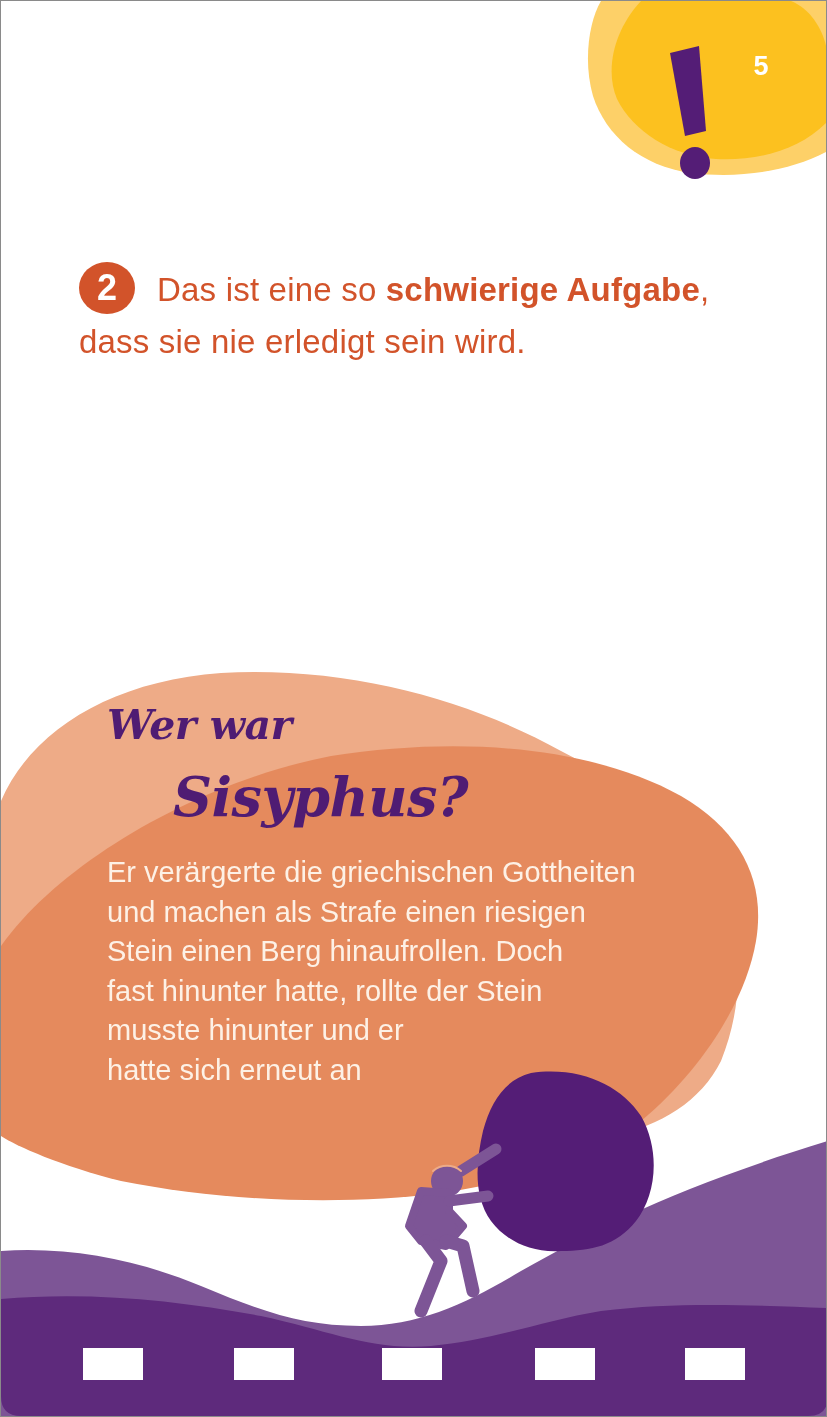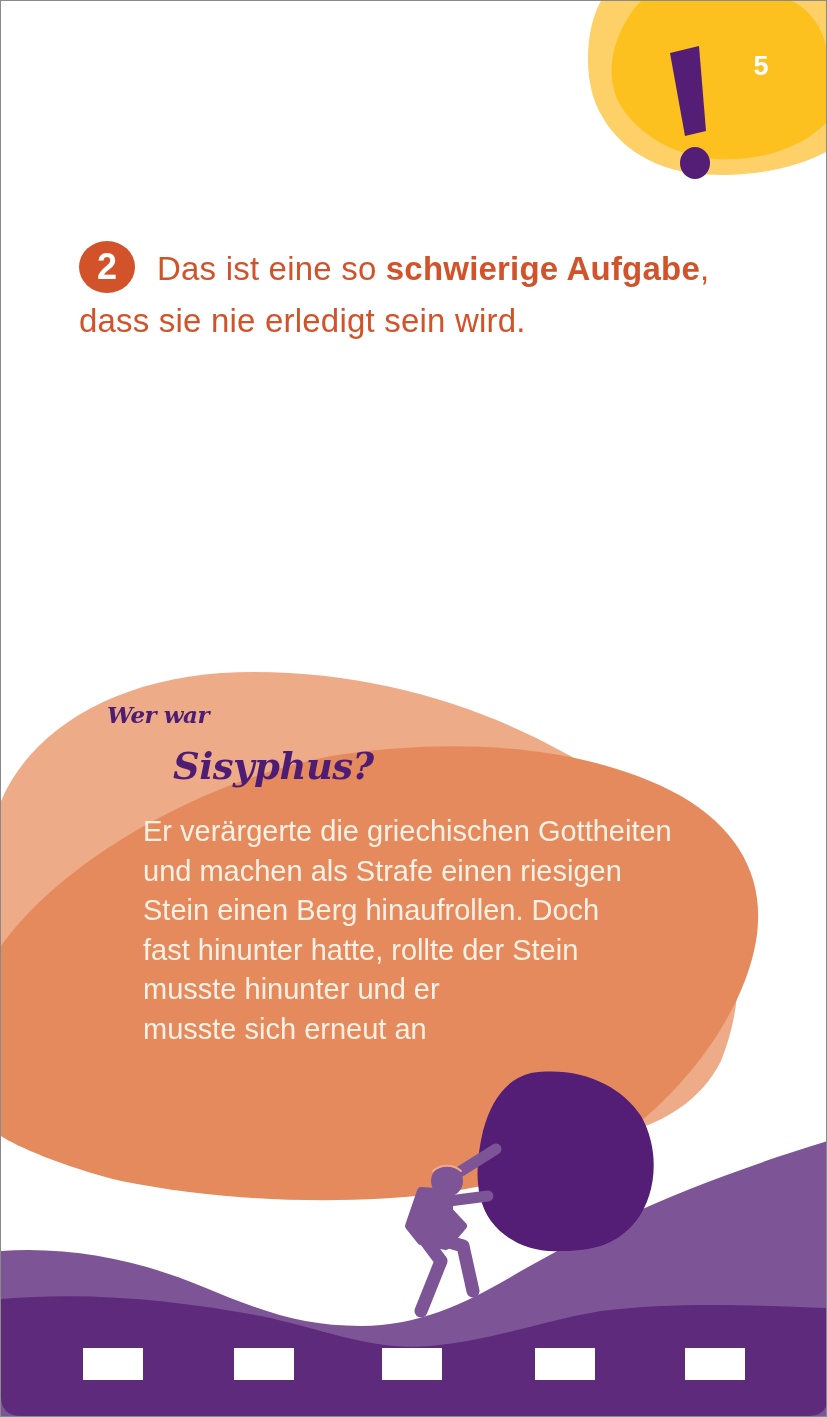--- a/index.html
+++ b/index.html
@@ -2,31 +2,31 @@
 <html><head>
 <meta charset="utf-8">
 <style>
   html, body { margin: 0; padding: 0; background: #ffffff; }
   body { width: 827px; height: 1417px; position: relative; overflow: hidden; font-family: "Liberation Sans", sans-serif; }
   .card { position: absolute; left: 0; top: 0; width: 825px; height: 1415px; border: 1px solid #8a8a8a; background: #fff; overflow: hidden; }
   .bg-svg { position: absolute; left: 0; top: 0; width: 827px; height: 1417px; }
   .page-num { position: absolute; left: 742px; top: 50px; width: 36px; text-align: center; color: #ffffff; font-weight: bold; font-size: 27px; font-family: "Liberation Sans", sans-serif; }
   .answers { position: absolute; left: 78px; top: 198px; width: 700px; }
   .answer-1 { color: #1a7d9b; font-size: 33px; line-height: 48.5px; letter-spacing: 0.2px; }
-  .answer-2 { color: #d2532a; font-size: 33px; line-height: 48.5px; margin-top: 46px; letter-spacing: 0.2px; }
+  .answer-2 { color: #d2532a; font-size: 33px; line-height: 48.5px; margin-top: 67px; letter-spacing: 0.2px; }
   .badge { display: inline-block; border-radius: 50%; color: #fff; font-weight: bold; text-align: center; vertical-align: middle; position: relative; top: -4px; }
   .badge-1 { width: 60px; height: 56px; line-height: 56px; background: #1c7a99; font-size: 38px; }
   .badge-a { width: 44px; height: 44px; line-height: 42px; background: #1c7a99; font-size: 32px; margin-left: 2px; }
   .badge-2 { width: 56px; height: 52px; line-height: 52px; background: #d2532a; font-size: 36px; }
   .gap { display: inline-block; width: 22px; }
   b.hl { font-weight: bold; }
   .info { position: absolute; left: 106px; top: 700px; width: 640px; }
-  .info-kicker { font-family: "DejaVu Serif", serif; font-weight: bold; font-style: italic; color: #4f1c73; font-size: 23px; letter-spacing: -0.5px; }
-  .info-title { font-family: "DejaVu Serif", serif; font-weight: bold; font-style: italic; color: #4f1c73; font-size: 37px; margin-left: 66px; margin-top: 16px; letter-spacing: -0.5px; }
-  .info-body { color: #fdf1e6; font-size: 29px; line-height: 39.5px; margin-top: 24px; margin-left: 36px; }
+  .info-kicker { font-family: "DejaVu Serif", serif; font-weight: bold; font-style: italic; color: #4f1c73; font-size: 41px; letter-spacing: -0.5px; }
+  .info-title { font-family: "DejaVu Serif", serif; font-weight: bold; font-style: italic; color: #4f1c73; font-size: 54px; margin-left: 66px; margin-top: 16px; letter-spacing: -0.5px; }
+  .info-body { color: #fdf1e6; font-size: 29px; line-height: 39.5px; margin-top: 24px; }
   .info-body span { display: block; white-space: nowrap; }
   .keys { position: absolute; top: 1347px; left: 0; width: 827px; height: 33px; }
   .key { position: absolute; top: 0; width: 60px; height: 32px; background: #ffffff; }
 </style>
 </head>
 <body>
 
 <div class="card">
 
   <svg class="bg-svg" viewBox="0 0 827 1417">
@@ -74,21 +74,21 @@
 
   <div class="info">
     <div class="info-kicker">Wer war</div>
     <div class="info-title">Sisyphus?</div>
     <div class="info-body">
       <span>Er verärgerte die griechischen Gottheiten</span>
       <span>und machen als Strafe einen riesigen</span>
       <span>Stein einen Berg hinaufrollen. Doch</span>
       <span>fast hinunter hatte, rollte der Stein</span>
       <span>musste hinunter und er</span>
-      <span>musste sich erneut an</span>
+      <span>hatte sich erneut an</span>
     </div>
   </div>
 
   <div class="keys">
     <div class="key" style="left:82px"></div>
     <div class="key" style="left:233px"></div>
     <div class="key" style="left:381px"></div>
     <div class="key" style="left:534px"></div>
     <div class="key" style="left:684px"></div>
   </div>

